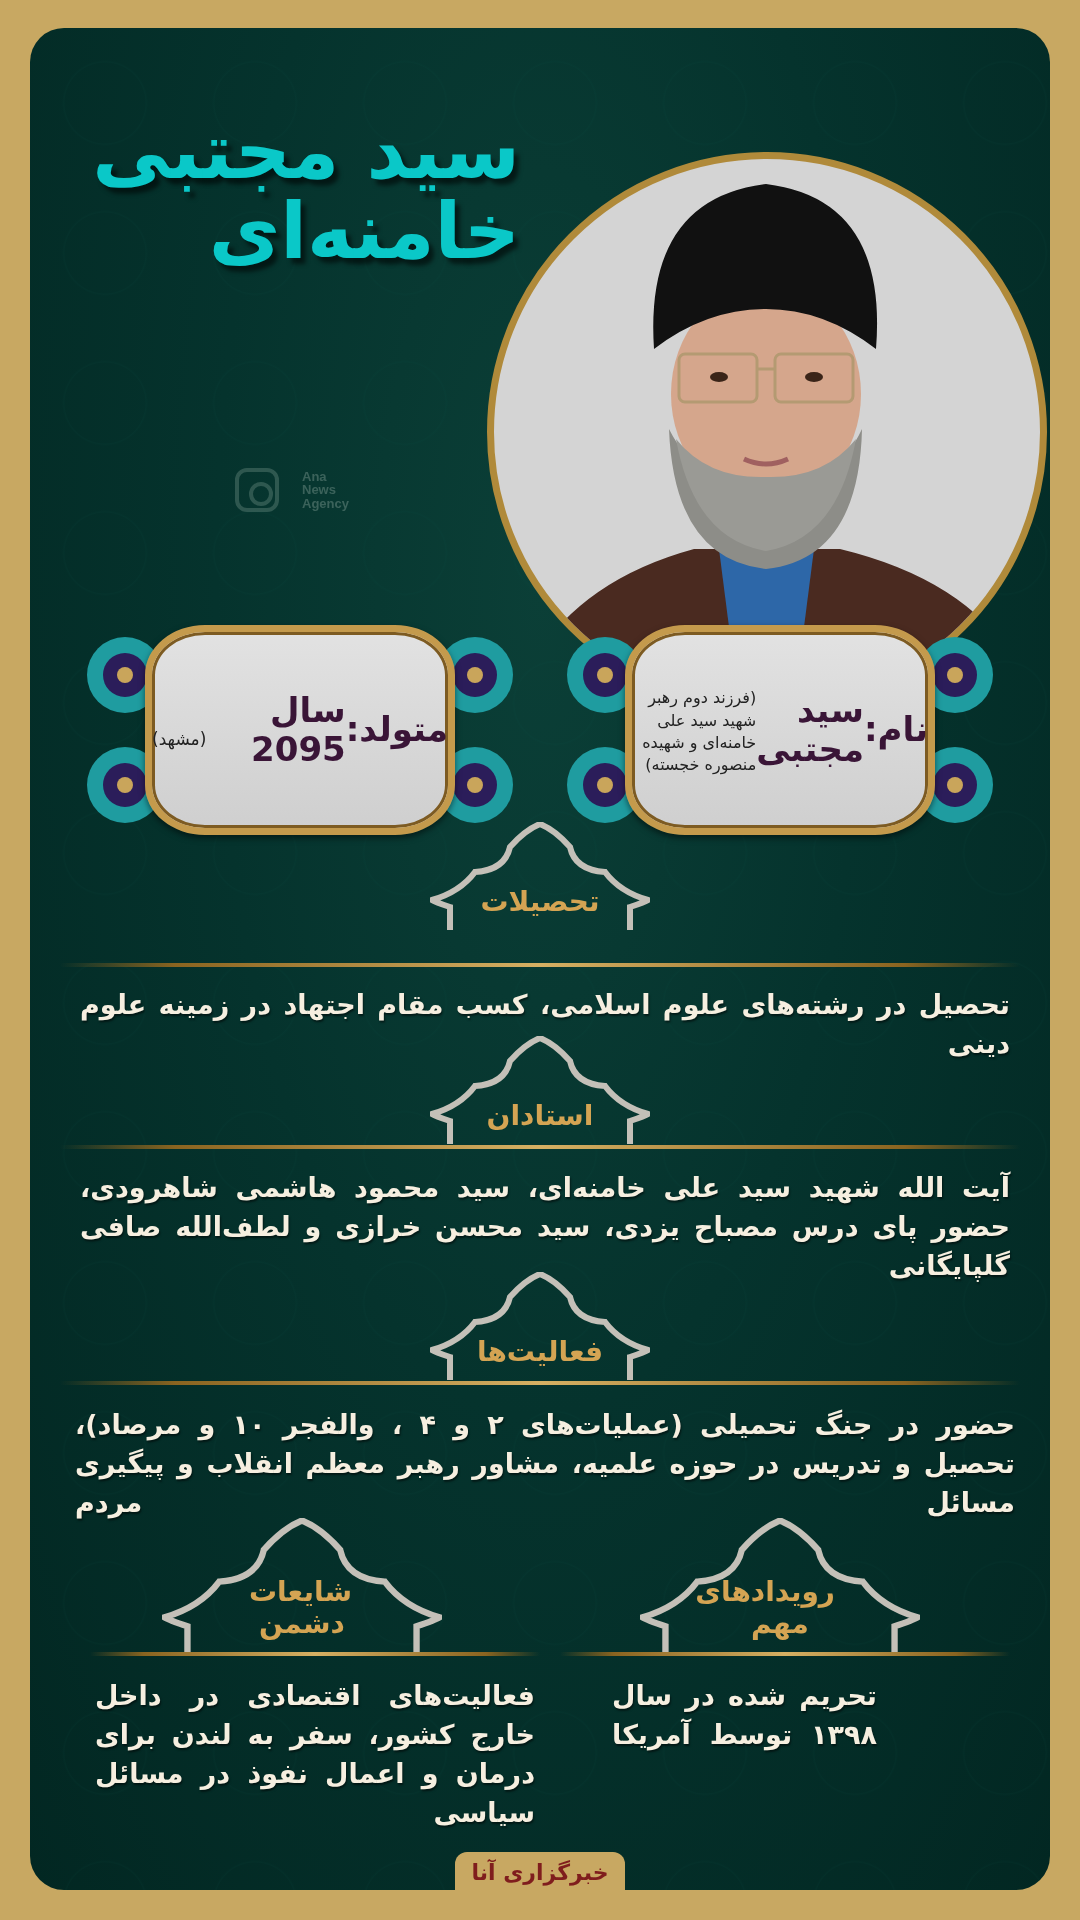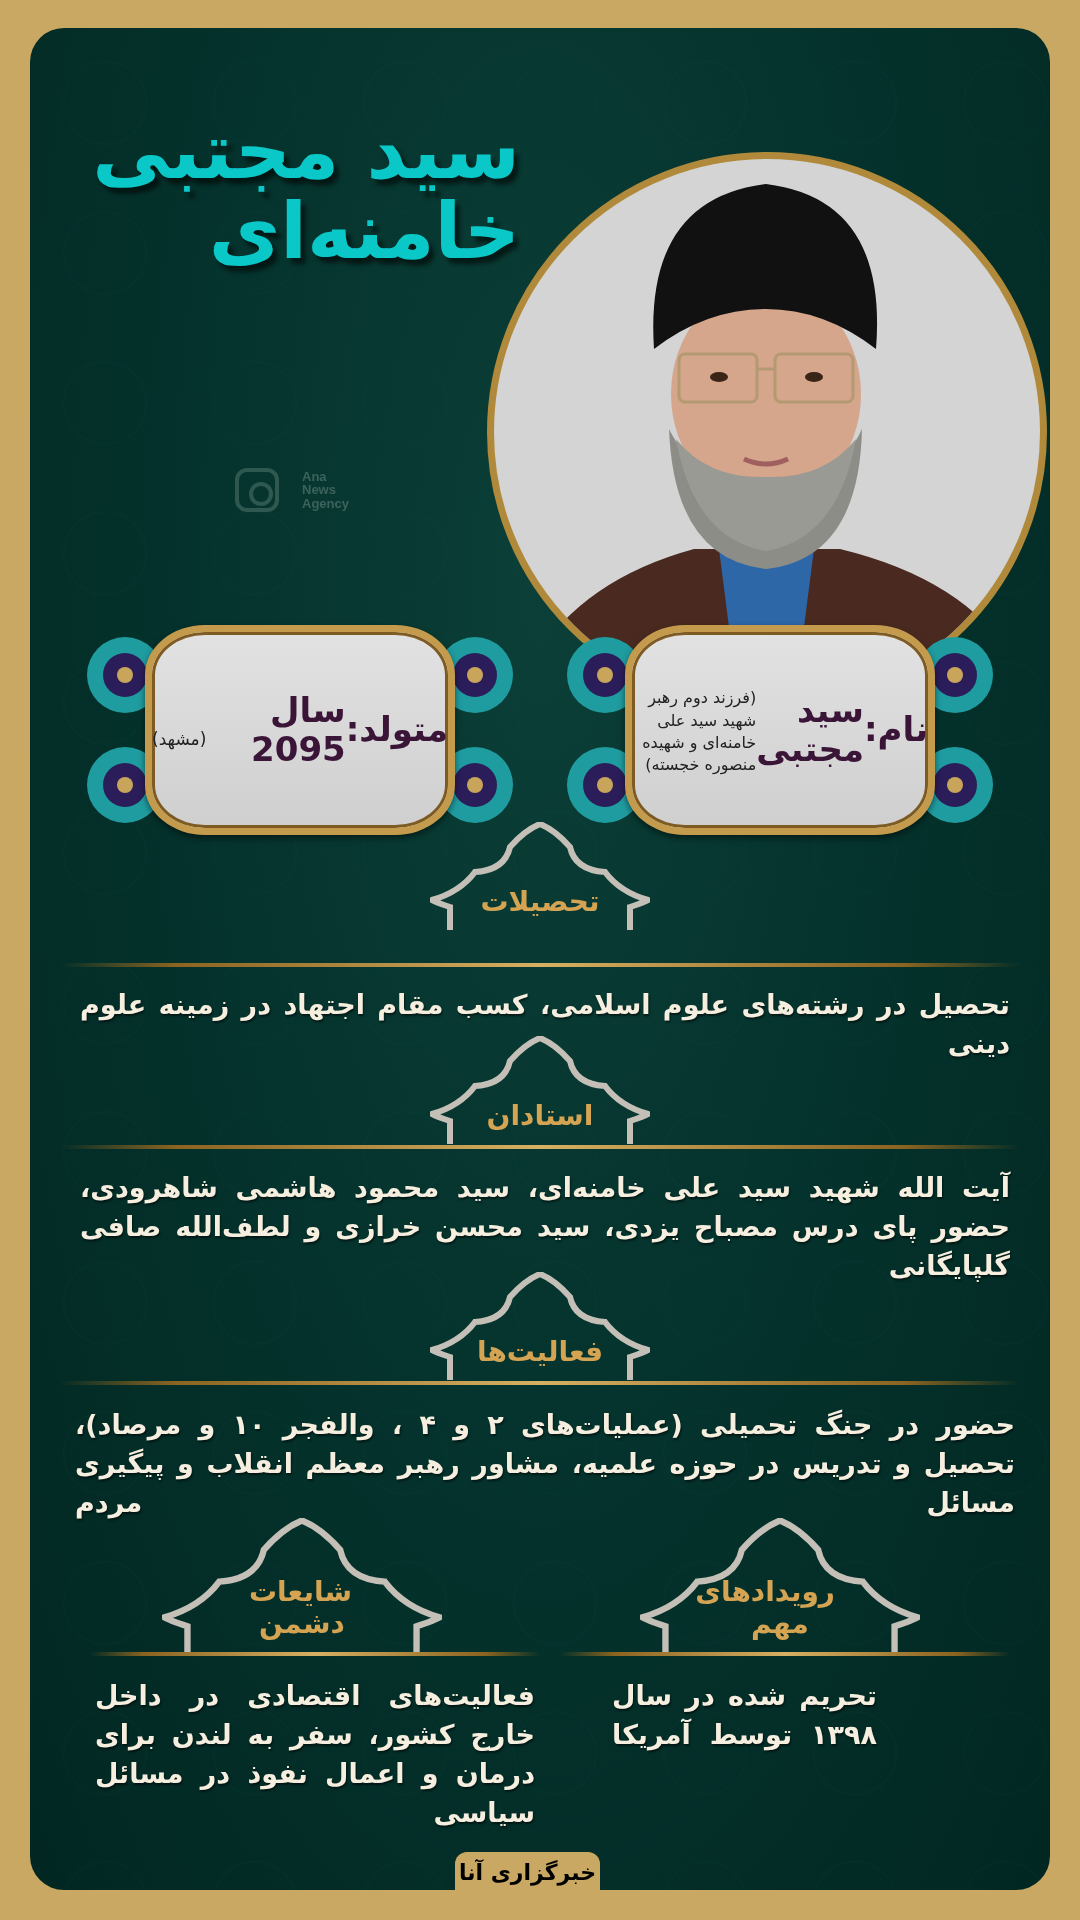--- a/index.html
+++ b/index.html
@@ -26,22 +26,22 @@
   .card .plate{position:absolute;left:80px;right:80px;top:20px;bottom:20px;border-radius:60px/50px;
     background:linear-gradient(#e2e2e2,#cfcfcf);border:7px solid #c49a4c;box-shadow:0 0 0 3px #7d5b22 inset, 0 3px 6px rgba(0,0,0,.5);
     display:flex;flex-direction:row;align-items:center;justify-content:center;direction:rtl;text-align:right;color:#3a1537}
   .card .h{font-size:34px;font-weight:bold;line-height:1.15}
   .card .s{font-size:17px;line-height:1.45;margin-top:4px;color:#222}
   .section-head{position:absolute;width:220px;height:110px}
   .arch{position:absolute;inset:0}
   .section-head .lbl{position:absolute;left:0;right:0;bottom:14px;text-align:center;color:#d4a453;font-weight:bold;font-size:28px;direction:rtl;line-height:1.15}
   .rule{position:absolute;height:4px;background:linear-gradient(90deg,transparent,#8a6420 12%,#d6b063 50%,#8a6420 88%,transparent)}
   .para{position:absolute;color:#f6efe0;font-size:27px;font-weight:bold;direction:rtl;text-align:justify;text-align-last:justify;line-height:1.45;text-shadow:1px 2px 2px rgba(0,0,0,.5)}
-  .footer-logo{position:absolute;left:455px;top:1852px;width:145px;height:40px;background:#c8a862;border-radius:12px 12px 0 0;
-    display:flex;align-items:center;justify-content:center;direction:rtl;color:#000000;font-weight:bold;font-size:22px}
+  .footer-logo{position:absolute;left:455px;top:1852px;width:170px;height:40px;background:#c8a862;border-radius:12px 12px 0 0;
+    display:flex;align-items:center;justify-content:center;direction:rtl;color:#7f1d1d;font-weight:bold;font-size:22px}
 </style>
 </head>
 <body>
 
 <div class="panel">
   <div class="bg-pattern"></div>
 </div>
 
 <div class="title">
   <span class="l1">سید مجتبی</span>

